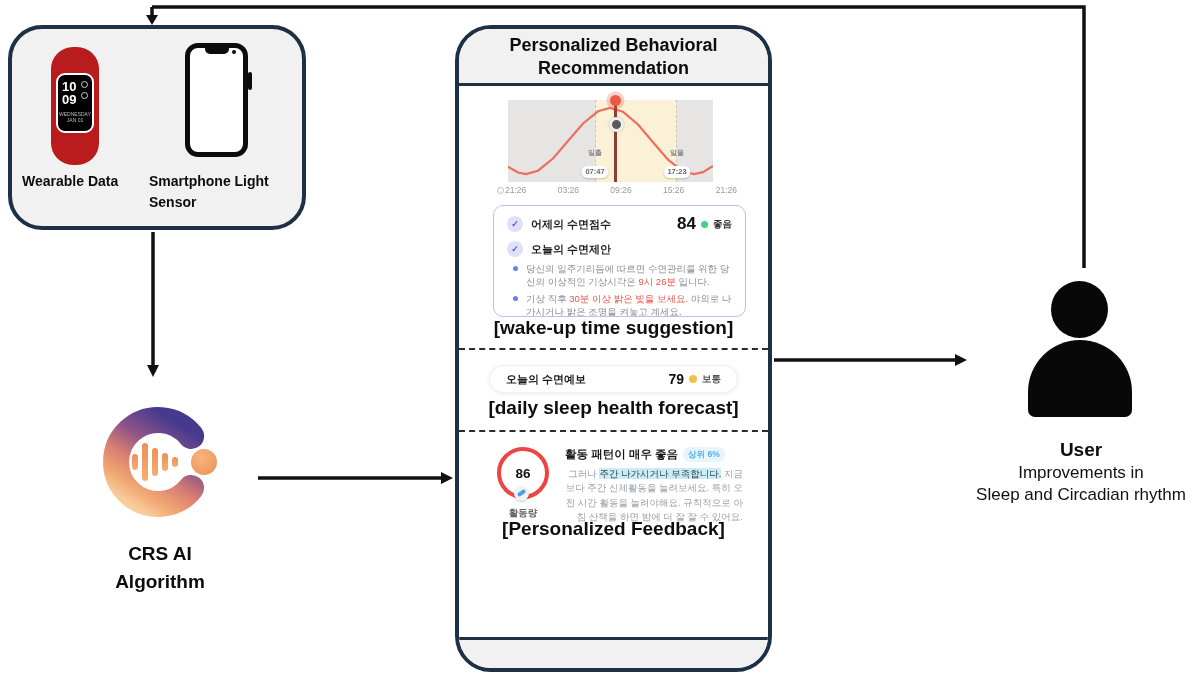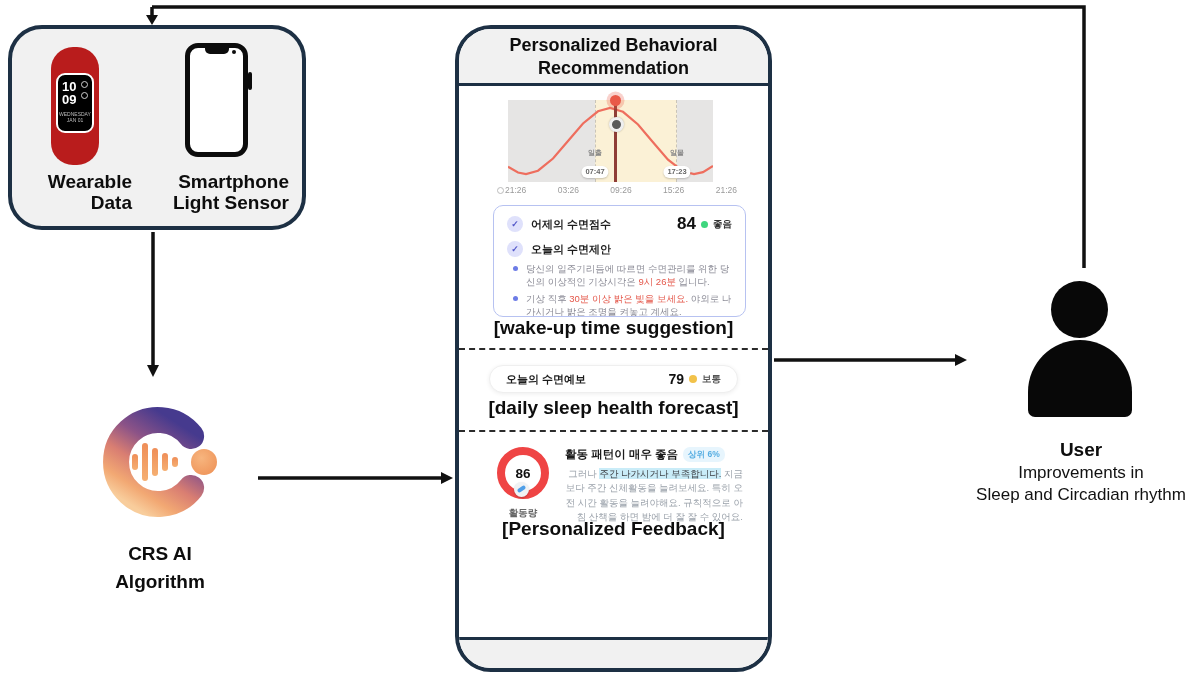--- a/index.html
+++ b/index.html
@@ -15,21 +15,21 @@
   .band-screen { position:absolute; left:5px; top:26px; width:38px; height:60px; background:#000;
     border:2.5px solid #fff; border-radius:9px; color:#fff; overflow:hidden; }
   .band-time { position:absolute; left:4px; top:5px; font-weight:bold; font-size:13px; line-height:13px; }
   .band-ic { position:absolute; width:7px; height:7px; border:1.6px solid #cfcfcf; border-radius:50%; right:4px; }
   .band-date { position:absolute; left:0; right:0; top:36px; text-align:center; font-size:5px; color:#bbb; line-height:6px; letter-spacing:0; }
   .smartphone { position:absolute; left:173px; top:14px; width:63px; height:114px; background:#fff;
     border:5px solid #0c0c0c; border-radius:13px; }
   .sp-notch { position:absolute; left:50%; top:-1px; transform:translateX(-50%); width:24px; height:7px; background:#0c0c0c; border-radius:0 0 5px 5px; }
   .sp-cam { position:absolute; right:7px; top:2px; width:4px; height:4px; background:#0c0c0c; border-radius:50%; }
   .sp-btn { position:absolute; right:-9px; top:24px; width:4px; height:18px; background:#0c0c0c; border-radius:2px; }
-  .dev-label { position:absolute; top:142px; font-weight:bold; font-size:19px; line-height:21px; text-align:right; color:#0d0d0d; }
+  .dev-label { position:absolute; top:142px; font-weight:bold; font-size:14px; line-height:21px; text-align:left; color:#0d0d0d; }
 
   
   .crs-logo { position:absolute; left:92px; top:396px; z-index:2; }
   .crs-label { position:absolute; left:98px; top:540px; width:124px; text-align:center;
     font-weight:bold; font-size:19px; line-height:28px; color:#0d0d0d; z-index:2; }
 
   
   .phone { position:absolute; left:455px; top:25px; width:317px; height:647px; z-index:2;
     background:#fff; border:4px solid #1d3044; border-radius:36px; overflow:hidden;padding-left:7px; }
   .phone-header { position:absolute; left:0; top:0; width:100%; height:57px; background:#f1f1f1;
@@ -85,21 +85,21 @@
     display:flex; align-items:center; padding:0 16px; }
   .fc-label { font-size:11px; font-weight:bold; color:#1c1c1c; }
   .fc-right { margin-left:auto; display:flex; align-items:center; gap:5px; }
   .fc-score { font-size:14px; font-weight:bold; color:#111; }
   .fc-status { font-size:9.5px; font-weight:bold; color:#555; }
 
   
   .activity { position:absolute; left:34px; top:418px; width:250px; display:flex; }
   .ring-col { width:60px; flex:none; text-align:center; }
   .ring { position:relative; width:52px; height:52px; margin:0 auto; border-radius:50%;
-    border:8px solid #ef4444; display:flex; align-items:center; justify-content:center; }
+    border:4px solid #ef4444; display:flex; align-items:center; justify-content:center; }
   .ring-score { font-size:13.5px; font-weight:bold; color:#111; }
   .ring-ic { position:absolute; left:50%; bottom:-6px; transform:translateX(-60%); width:15px; height:15px;
     border-radius:50%; background:#f0f2f4; box-shadow:0 1px 2px rgba(0,0,0,.2); }
   .ring-ic::after { content:""; position:absolute; left:3px; top:5px; width:9px; height:4px;
     background:#4f9fe8; border-radius:3px; transform:rotate(-35deg); }
   .ring-label { margin-top:8px; font-size:9.5px; font-weight:bold; color:#666; }
   .act-col { margin-left:12px; width:178px;text-align:right; }
   .act-title-row { display:flex; align-items:center; gap:5px; }
   .act-title { font-size:11.5px; font-weight:bold; color:#1c1c1c; white-space:nowrap; }
   .act-badge { font-size:8.5px; font-weight:bold; color:#57aee2; background:#e7f5fd; border-radius:7px; padding:1.5px 5px; }

